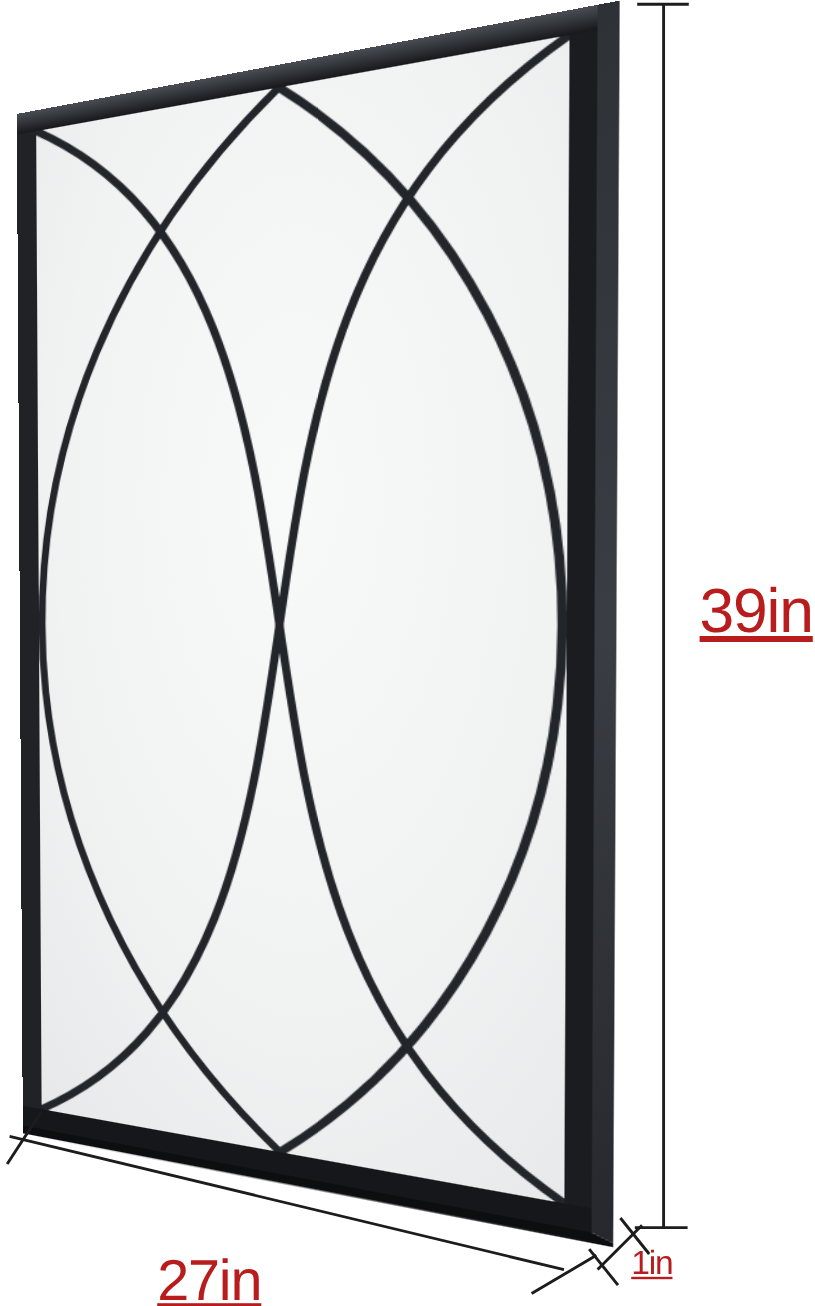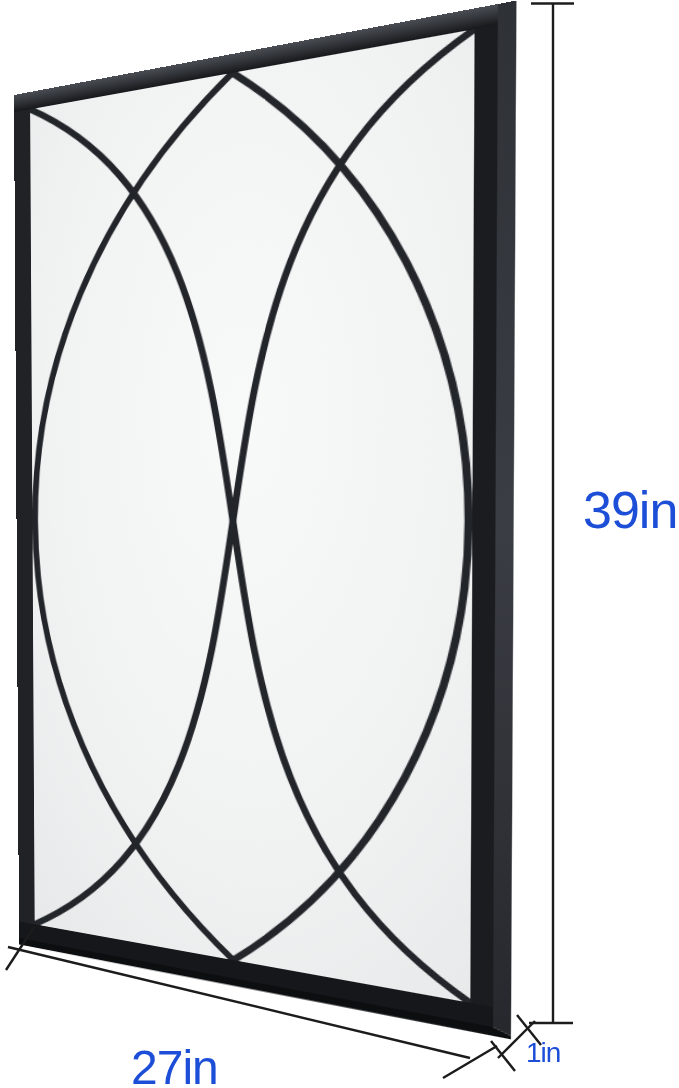--- a/index.html
+++ b/index.html
@@ -34,24 +34,25 @@
   .dims {
     position: absolute;
     left: 0;
     top: 0;
     width: 679px;
     height: 1088px;
     pointer-events: none;
   }
   .dim-label {
     position: absolute;
-    color: #1d4ed8;
+    color: #b91c1c;
     letter-spacing: -1px;
     line-height: 1;
     white-space: nowrap;
+    text-decoration: underline;
   }
   .label-height { left: 583px; top: 484px; font-size: 52px; }
   .label-width  { left: 131px; top: 1044px; font-size: 48px; }
   .label-depth  { left: 526px; top: 1039px; font-size: 28px; }
 </style>
 </head>
 <body>
 
 <div class="scene">
 

